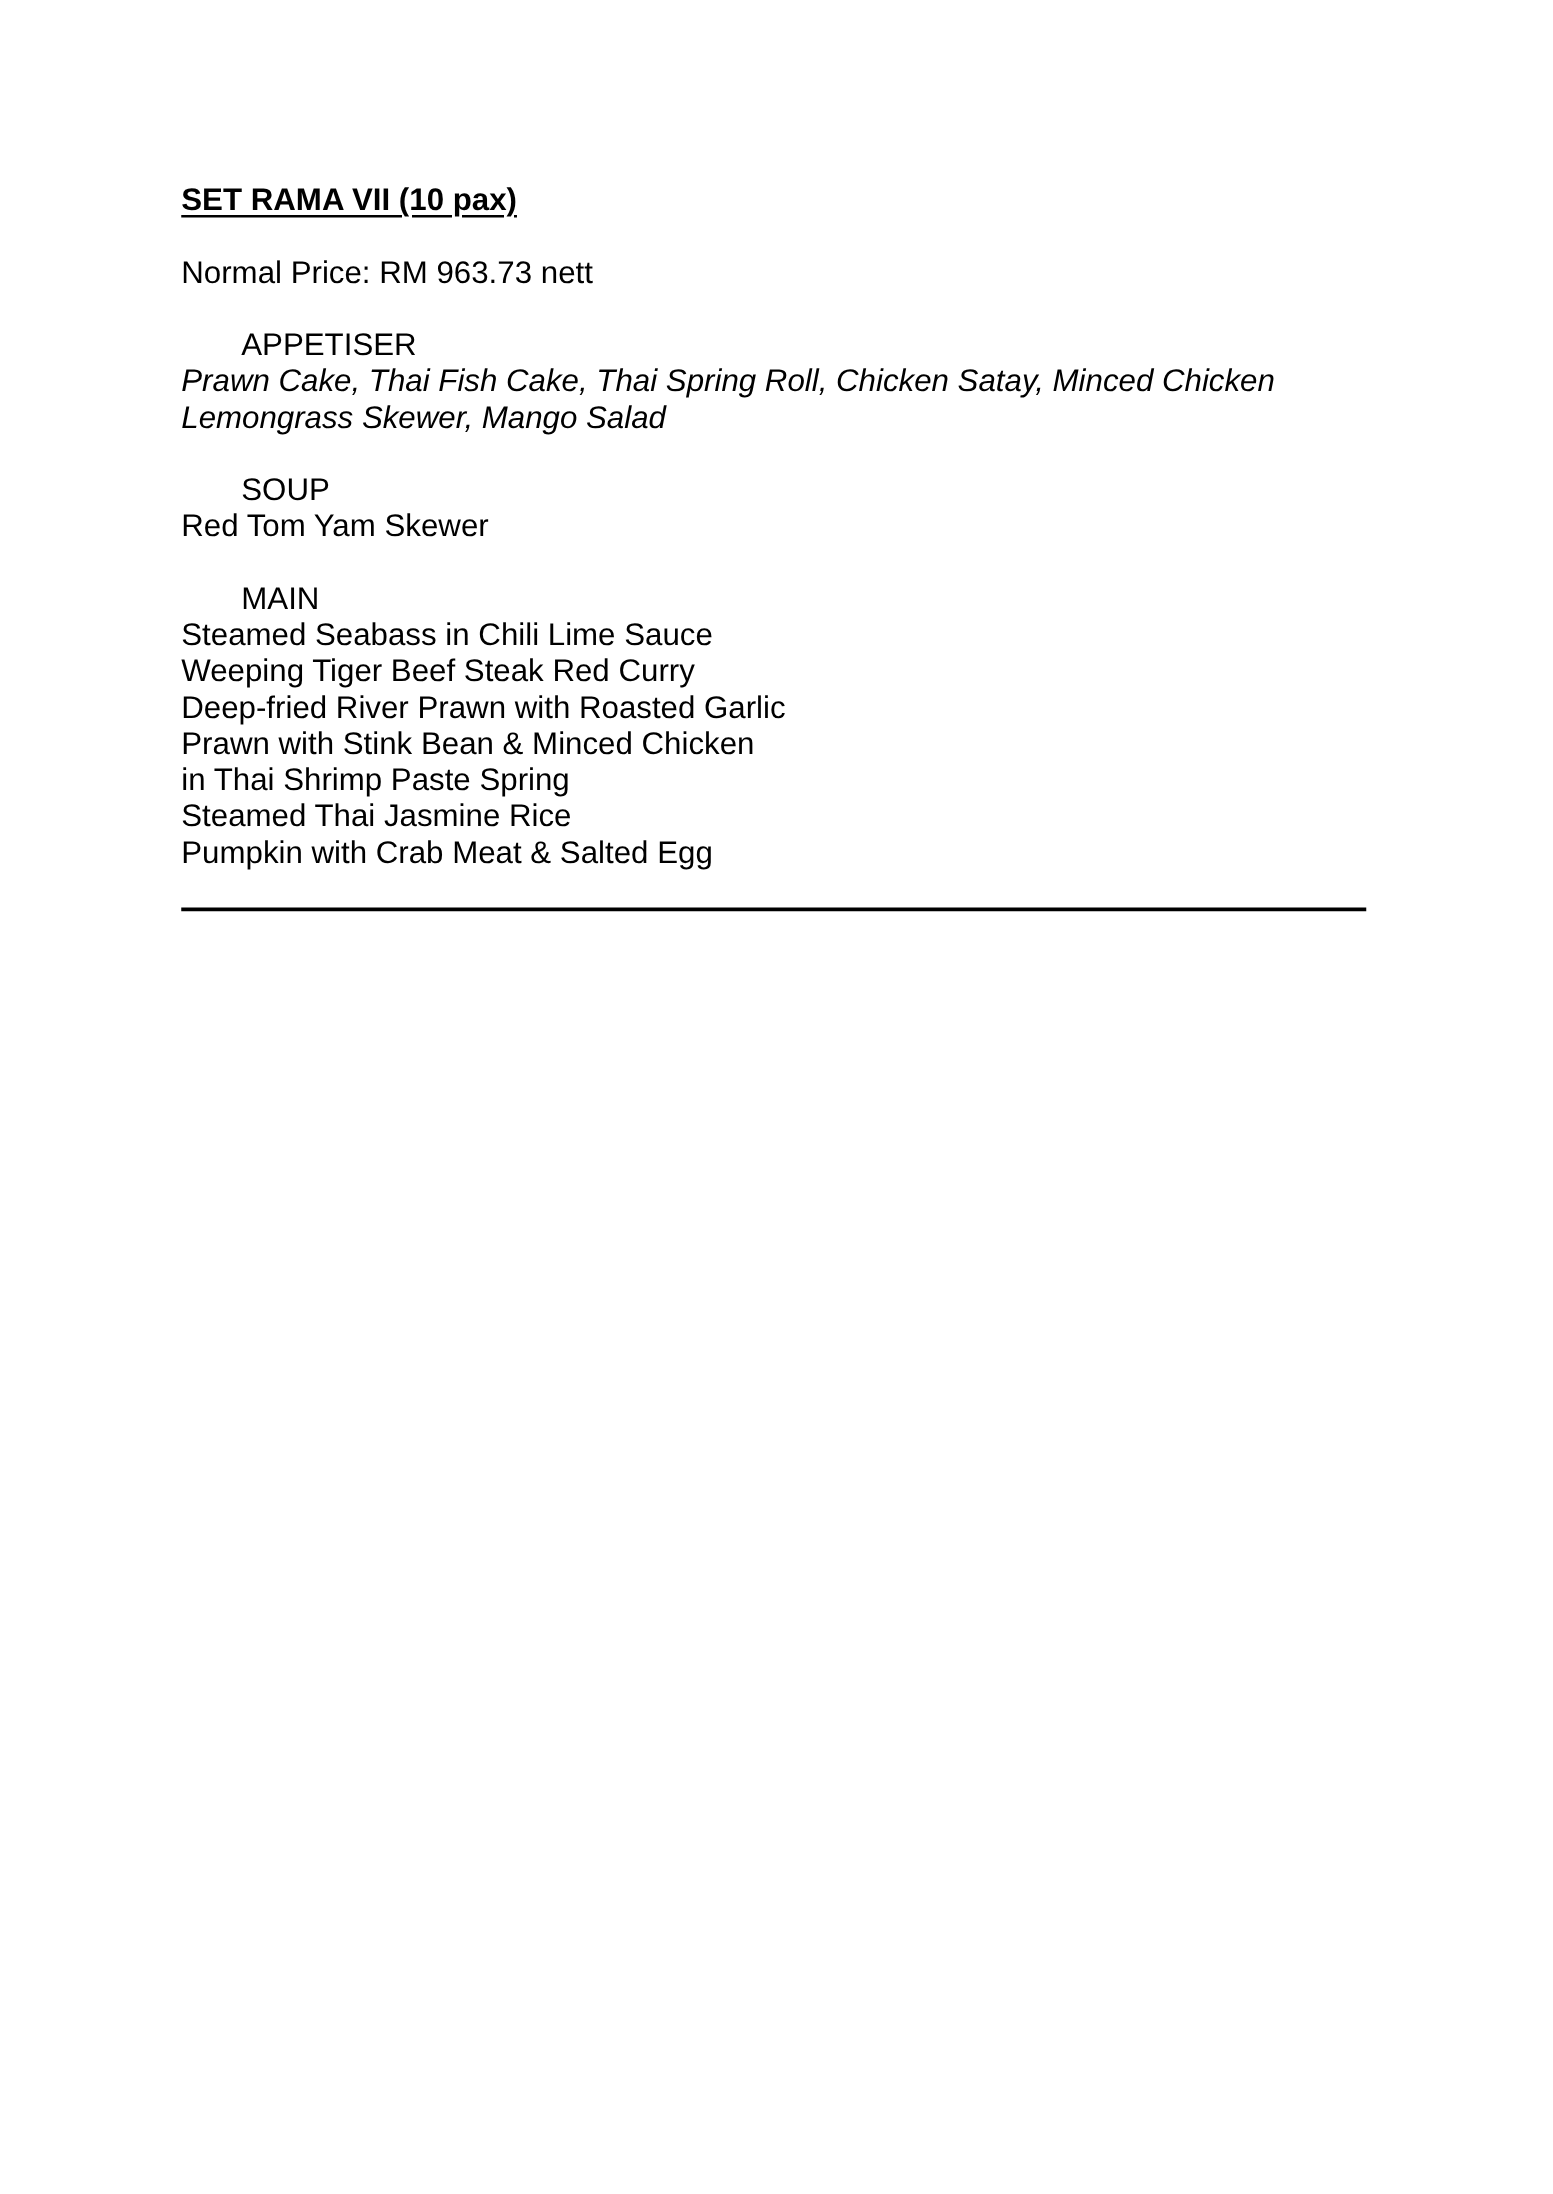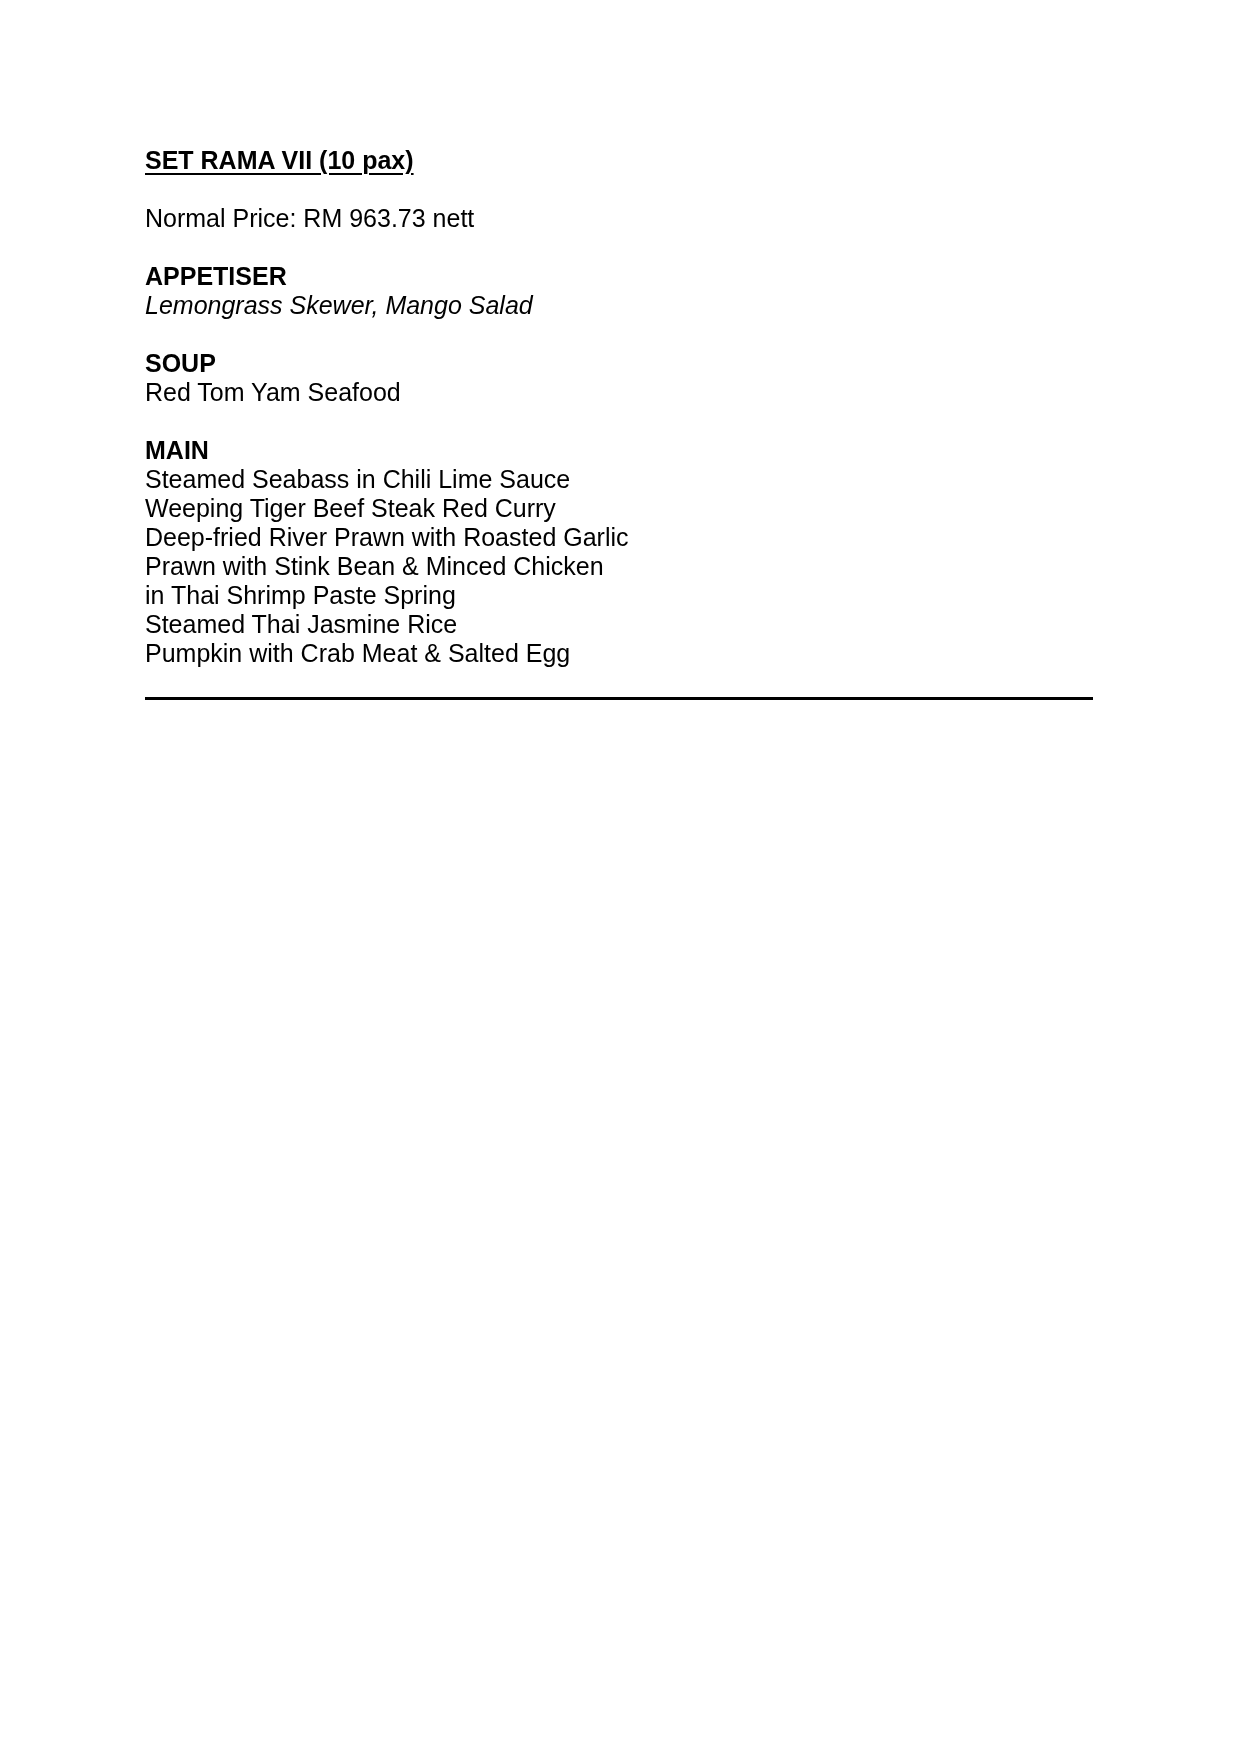--- a/index.html
+++ b/index.html
@@ -22,21 +22,21 @@
     line-height: 29px;
   }
   .block { margin-bottom: 29px; }
   .doc-title {
     font-weight: bold;
     text-decoration: underline;
     text-decoration-thickness: 2px;
     text-underline-offset: 4px;
     text-align: center;
   }
-  .heading { font-weight: bold; }
+  .heading { font-weight: normal; margin-left: 48px; }
   .italic { font-style: italic; }
   .divider {
     border: none;
     border-top: 3px solid #000000;
     height: 0;
     width: 100%;
     margin-top: 29px;
   }
 </style>
 </head>
@@ -48,26 +48,27 @@
     <div class="block">
       <span class="doc-title">SET RAMA VII (10 pax)</span>
     </div>
 
     <div class="block">
       <div>Normal Price: RM 963.73 nett</div>
     </div>
 
     <div class="block">
       <div class="heading">APPETISER</div>
+      <div class="italic">Prawn Cake, Thai Fish Cake, Thai Spring Roll, Chicken Satay, Minced Chicken</div>
       <div class="italic">Lemongrass Skewer, Mango Salad</div>
     </div>
 
     <div class="block">
       <div class="heading">SOUP</div>
-      <div>Red Tom Yam Seafood</div>
+      <div>Red Tom Yam Skewer</div>
     </div>
 
     <div>
       <div class="heading">MAIN</div>
       <div>Steamed Seabass in Chili Lime Sauce</div>
       <div>Weeping Tiger Beef Steak Red Curry</div>
       <div>Deep-fried River Prawn with Roasted Garlic</div>
       <div>Prawn with Stink Bean &amp; Minced Chicken</div>
       <div>in Thai Shrimp Paste Spring</div>
       <div>Steamed Thai Jasmine Rice</div>

